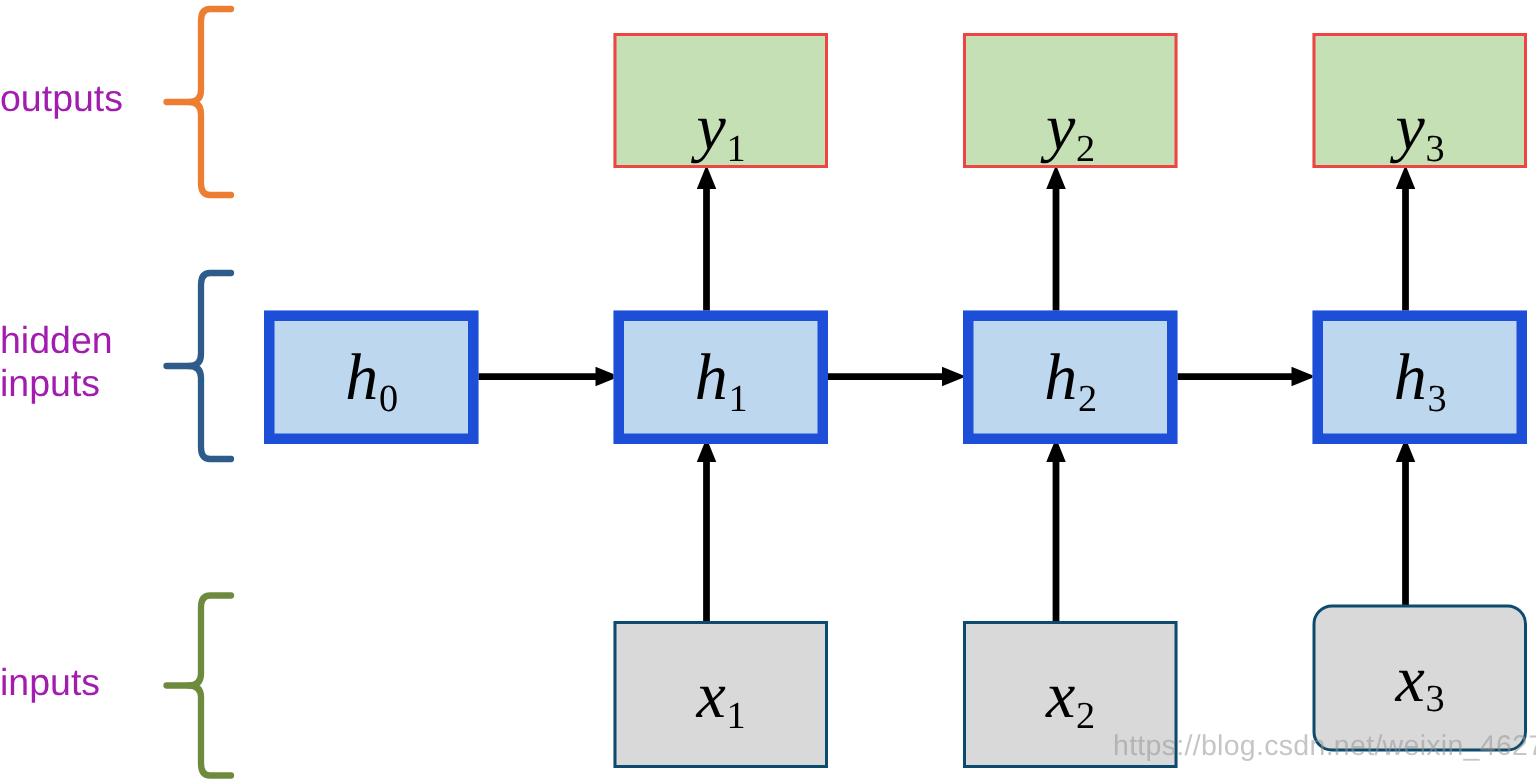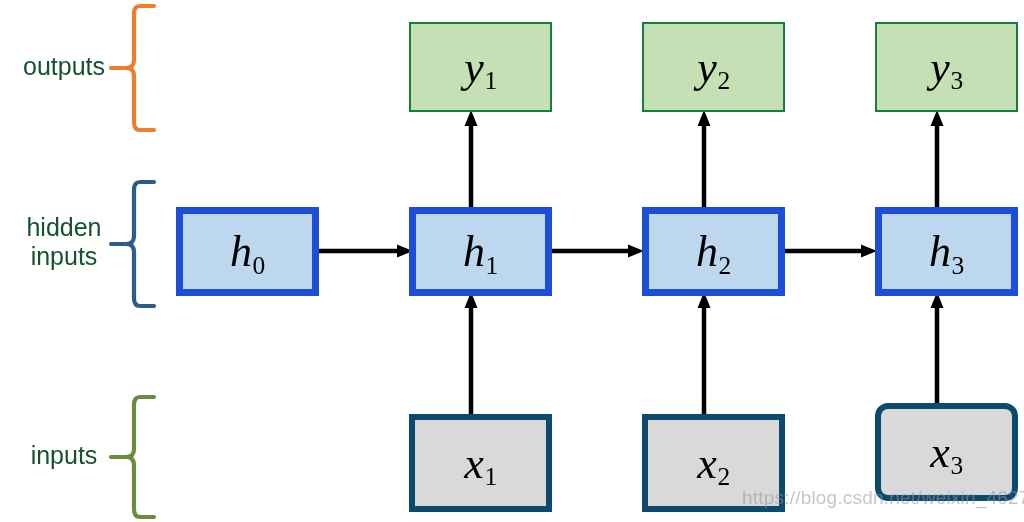--- a/index.html
+++ b/index.html
@@ -14,24 +14,24 @@
     position: relative;
     width: 1024px;
     height: 522px;
     background: #ffffff;
     overflow: hidden;
   }
 
   
   .row-label {
     position: absolute;
-    color: #14532d;
+    color: #a21caf;
     font-size: 25px;
     line-height: 1.16;
-    text-align: center;
+    text-align: left;
     white-space: pre-line;
     font-family: "Liberation Sans", sans-serif;
   }
   #label-outputs { left: 0px;  top: 52px;  width: 128px; }
   #label-hidden  { left: 0px;  top: 213px; width: 128px; }
   #label-inputs  { left: 0px;  top: 441px; width: 128px; }
 
   
   .brace {
     position: absolute;
@@ -60,23 +60,23 @@
   .node .sub {
     font-size: 0.58em;
     font-style: normal;
     vertical-align: baseline;
     position: relative;
     top: 0.30em;
     left: 0.02em;
     font-family: "Liberation Serif", serif;
   }
 
-  .node-output { background: #C5E0B4; border: 2px solid #15803d; }
+  .node-output { background: #C5E0B4; border: 2px solid #ef4444; align-items: flex-end; }
   .node-hidden { background: #BDD7EE; border: 7px solid #1d4ed8; }
-  .node-input  { background: #D9D9D9; border: 6px solid #0c4a6e; }
+  .node-input  { background: #D9D9D9; border: 2px solid #0c4a6e; }
 
   
   .arrow { position: absolute; }
   .arrow svg { display: block; overflow: visible; }
 
   
   #watermark {
     position: absolute;
     left: 742px;
     top: 487px;

